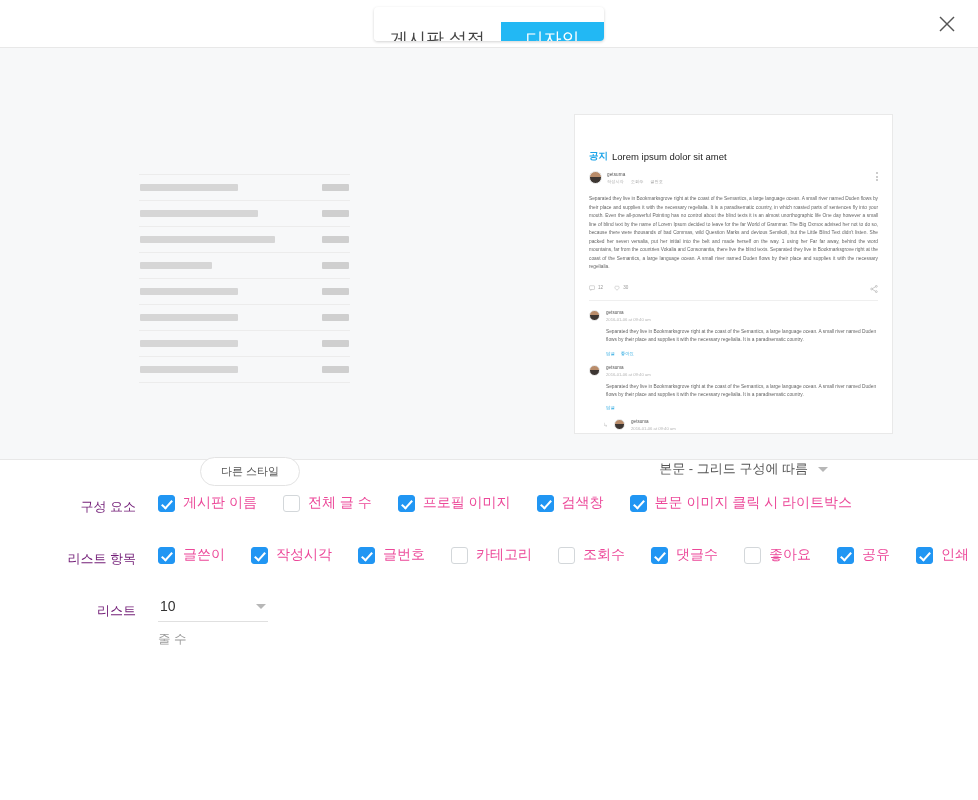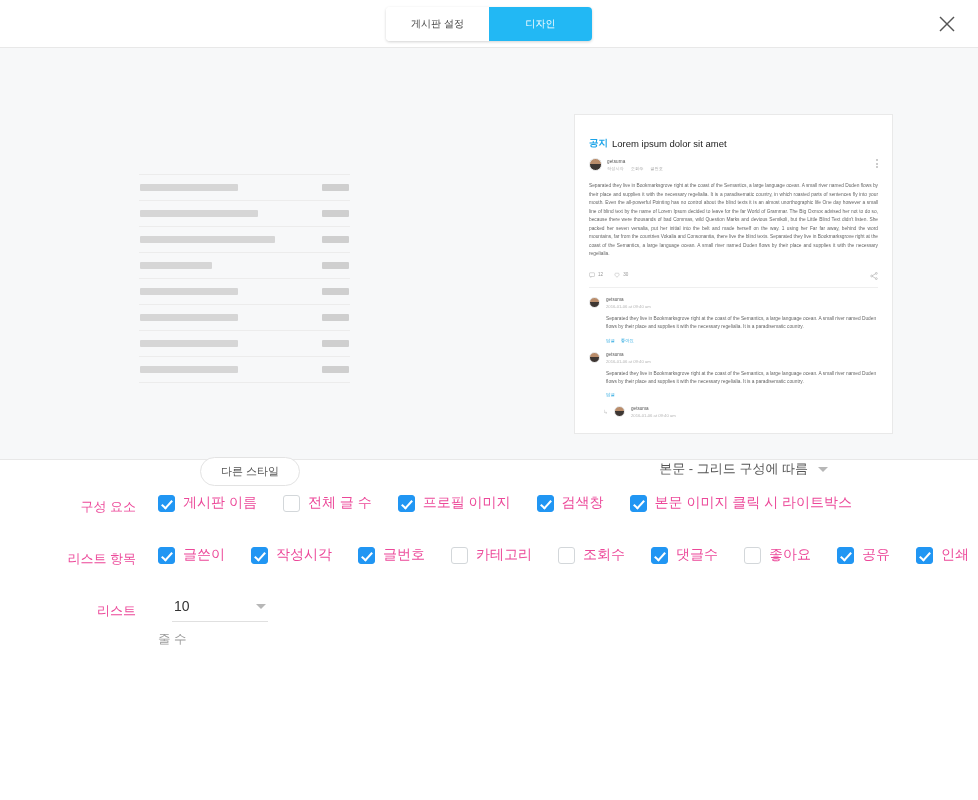--- a/index.html
+++ b/index.html
@@ -27,25 +27,26 @@
     border-radius: 4px;
     overflow: hidden;
     box-shadow: 0 1px 3px rgba(0,0,0,0.18);
     height: 34px;
   }
   .tab {
     min-width: 103px;
     padding: 0 16px;
     height: 34px;
     display: flex; align-items: center; justify-content: center;
-    font-size: 10px;
+    font-size: 18px;
     background: #ffffff;
     color: #444;
     cursor: pointer;
     user-select: none;
+    margin-top: 15px;
   }
   .tab.active {
     background: #22b8f4;
     color: #ffffff;
   }
   .close-btn {
     position: absolute;
     right: 16px; top: 50%;
     transform: translateY(-50%);
     width: 30px; height: 30px;
@@ -86,21 +87,21 @@
     left: 574px; top: 66px;
     width: 319px; height: 320px;
     background: #ffffff;
     border: 1px solid #e9e9e9;
     overflow: hidden;
     padding: 12px 14px 0 14px;
   }
   .card-title {
     font-size: 9.5px;
     color: #222;
-    margin: 10px 0 8px 0;
+    margin: 23px 0 8px 0;
     display: flex; align-items: center; gap: 4px;
     font-weight: 500;
     text-align: right;
   }
   .badge-notice {
     color: #1aa3e8;
     font-weight: 700;
     font-size: 9.5px;
   }
   .card-meta {
@@ -182,21 +183,21 @@
   }
 
   
   .form { padding: 34px 0 0 0; }
   .row { display: flex; align-items: flex-start; margin-bottom: 30px; }
   .row-label {
     width: 158px;
     text-align: right;
     padding-right: 22px;
     font-size: 13px;
-    color: #ec4899;
+    color: #701a75;
     padding-top: 4px;
     flex: none;
   }
   .checks { display: flex; flex-wrap: wrap; align-items: center; }
   .chk { display: flex; align-items: center; gap: 8px; margin-right: 26px; cursor: pointer; }
   .chk:last-child { margin-right: 0; }
   .box {
     width: 17px; height: 17px; border-radius: 3px;
     border: 1px solid #d3d7da; background: #fff;
     flex: none; position: relative;
@@ -211,21 +212,20 @@
   }
   .chk-label { font-size: 14px; color: #ec4899; white-space: nowrap; }
 
   
   .fields { display: flex; align-items: flex-start; }
   .field { margin-right: 20px; }
   .field-ctl {
     display: flex; align-items: center; justify-content: space-between;
     border-bottom: 1px solid #e0e0e0;
     padding: 0 2px 7px 2px;
-    margin-left: 14px;
   }
   .field-val { font-size: 14px; color: #333; }
   .field-hint { font-size: 12.5px; color: #9a9a9a; margin-top: 9px; }
   .spinner { display:flex; flex-direction:column; gap:3px; cursor:pointer; }
   .spin-up, .spin-dn {
     width:0; height:0;
     border-left: 5px solid transparent;
     border-right: 5px solid transparent;
   }
   .spin-up { border-bottom: 5px solid #bdbdbd; }

